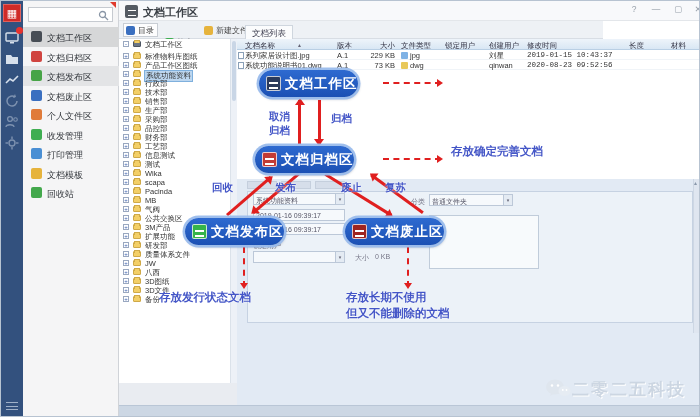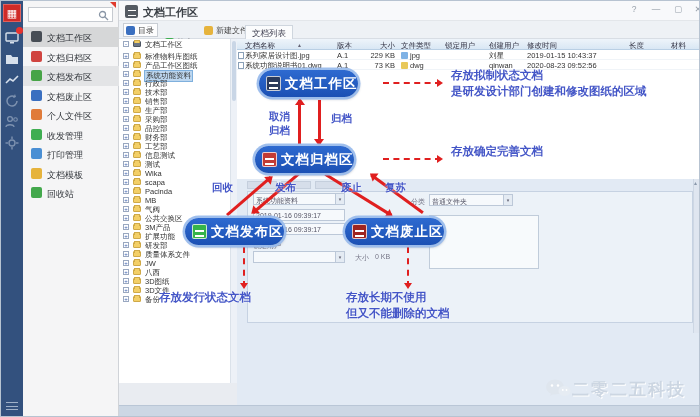--- a/index.html
+++ b/index.html
@@ -34,21 +34,21 @@
 
   
   #main-title{position:absolute;left:118px;top:0;width:582px;height:20px;background:#f8f9fb;border-bottom:1px solid #e3e6ea;}
   #title-ic{position:absolute;left:6px;top:3.5px;width:13px;height:13px;border-radius:2px;background:#555b63;
       background-image:repeating-linear-gradient(180deg,rgba(255,255,255,0) 0 3px,#fff 3px 4.5px);
       background-size:8px 9px;background-position:2.5px 2.5px;background-repeat:no-repeat;}
   #title-tx{position:absolute;left:24px;top:4px;font-size:11px;font-weight:bold;color:#3b4046;}
   .winbtn{position:absolute;top:3px;font-size:8.5px;color:#98a1ab;width:14px;text-align:center;cursor:pointer;}
 
   
-  #toolbar{position:absolute;left:118px;top:20px;width:582px;height:18px;background:#eef1f5;border-bottom:1px solid #d8dde4;}
+  #toolbar{position:absolute;left:118px;top:20px;width:484px;height:18px;background:#eef1f5;border-bottom:1px solid #d8dde4;}
   .tbtn{position:absolute;top:2px;height:14px;padding:1px 3px 0 14px;font-size:8px;color:#444;border:1px solid transparent;cursor:pointer;white-space:nowrap;}
   .tbtn.selected{background:#fdfdfe;border-color:#c8cdd4;}
   .tbtn .tic{position:absolute;left:2px;top:2px;width:9px;height:9px;border-radius:2px;}
   #list-tab{position:absolute;left:126px;top:4px;height:14px;padding:2px 6px 0 6px;background:#fbfcfd;border:1px solid #cfd6de;border-bottom:none;font-size:8.5px;color:#445;}
 
   
   #tree{position:absolute;left:118px;top:38px;width:118px;height:344px;background:#fff;border-right:1px solid #c8d0da;overflow:hidden;}
   #tree-sb{position:absolute;left:229px;top:38px;width:7px;height:344px;background:#edf1f7;border-left:1px solid #dbe2ea;}
   #tree-sb::before{content:"";position:absolute;left:1px;top:2px;width:4px;height:60px;background:#c9d6e6;border-radius:2px;}
   .trow{position:relative;height:9px;font-size:7.5px;color:#333;white-space:nowrap;}
@@ -62,21 +62,21 @@
   #tree-root .tlb{left:25px;}
   #tree-root .tfold{background:#6b7686;border-color:#4c5562;}
   #tree-items{position:absolute;left:0;top:12px;width:118px;}
   #below-tree{position:absolute;left:118px;top:382px;width:118px;height:35px;background:#e9ecf1;}
 
   
   #filelist{position:absolute;left:236px;top:38px;width:500px;height:140px;background:#fff;}
   #fl-head{position:absolute;left:0;top:0;width:464px;height:11px;background:linear-gradient(#eef4fa,#d9e7f4);border-bottom:1px solid #b9cfe4;}
   .fcell{position:absolute;top:1.5px;font-size:7.5px;color:#334;white-space:nowrap;}
   .fc-name{left:8px;}  .fc-ver{left:100px;} .fc-size{left:122px;width:36px;text-align:right;}
-  .fc-type{left:164px;} .fc-lock{left:208px;} .fc-creator{left:252px;} .fc-mtime{left:290px;}
+  .fc-type{left:164px;} .fc-lock{left:208px;} .fc-creator{left:252px;} .fc-mtime{left:290px;font-family:Liberation Mono, monospace;}
   .fc-len{left:392px;} .fc-mat{left:434px;}
   #sort-ic{position:absolute;left:60px;top:3px;font-size:5px;color:#667;}
   .frow{position:relative;height:10px;border-bottom:1px solid #f0f4f8;font-size:7.5px;color:#333;}
   .frow .fcell{top:1px;color:#333;}
   .frow .doc-ic{position:absolute;left:1px;top:1.5px;width:6px;height:7px;background:#fff;border:1px solid #8aa0b8;}
   .type-ic{display:inline-block;width:7px;height:7px;border-radius:1px;vertical-align:-1px;margin-right:2px;}
   #fl-rows{position:absolute;left:0;top:11px;width:464px;}
 
   
   #form-panel{position:absolute;left:236px;top:178px;width:464px;height:227px;background:#e2eaf4;}
@@ -484,24 +484,20 @@
   <div class="sarrow" style="left:421px;top:213px;width:64px;transform:rotate(-143.8deg)"></div>
 
   <div class="flow-lb" style="left:268px;top:109px">取消</div>
   <div class="flow-lb" style="left:268px;top:123px">归档</div>
   <div class="flow-lb" style="left:330px;top:111px">归档</div>
   <div class="flow-lb" style="left:211px;top:180px">回收</div>
   <div class="flow-lb" style="left:274px;top:180px">发布</div>
   <div class="flow-lb" style="left:340px;top:180px">废止</div>
   <div class="flow-lb" style="left:384px;top:180px">复苏</div>
 
-  <div class="anno" style="left:450px;top:66px">
-    <div>存放拟制状态文档</div>
-      <div>是研发设计部门创建和修改图纸的区域</div>
-  </div>
   <div class="anno" style="left:450px;top:142px">
     <div>存放确定完善文档</div>
   </div>
   <div class="anno center" style="left:158px;top:288px;width:185px">
     <div>存放发行状态文档</div>
   </div>
   <div class="anno center" style="left:345px;top:288px;width:130px">
     <div>存放长期不使用</div>
       <div>但又不能删除的文档</div>
   </div>

